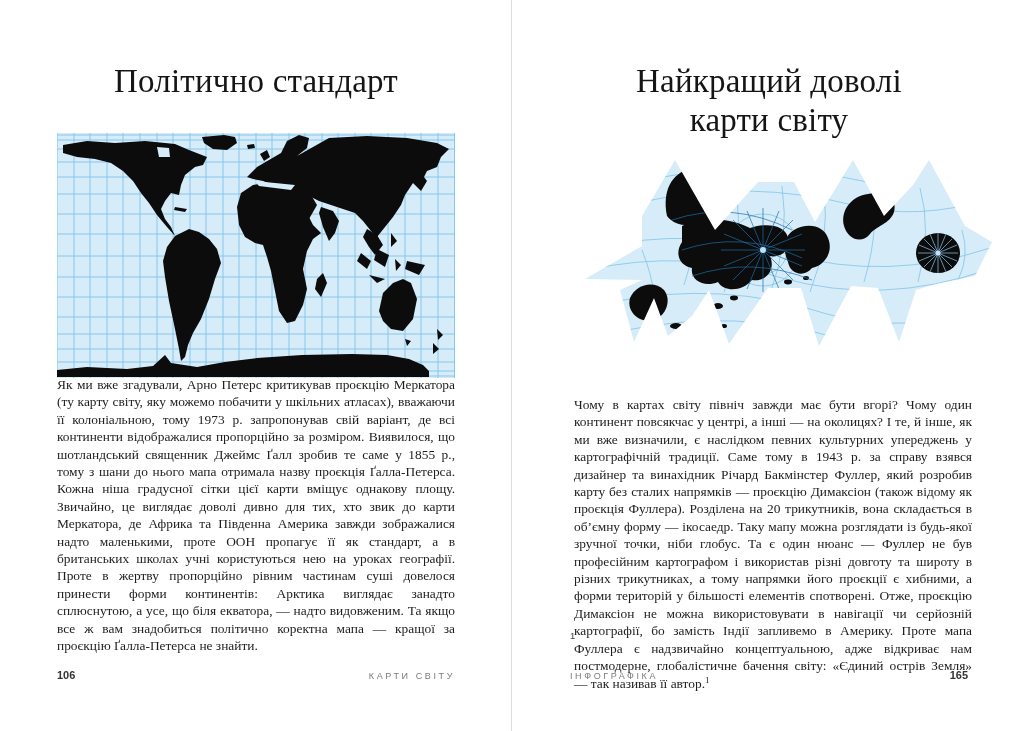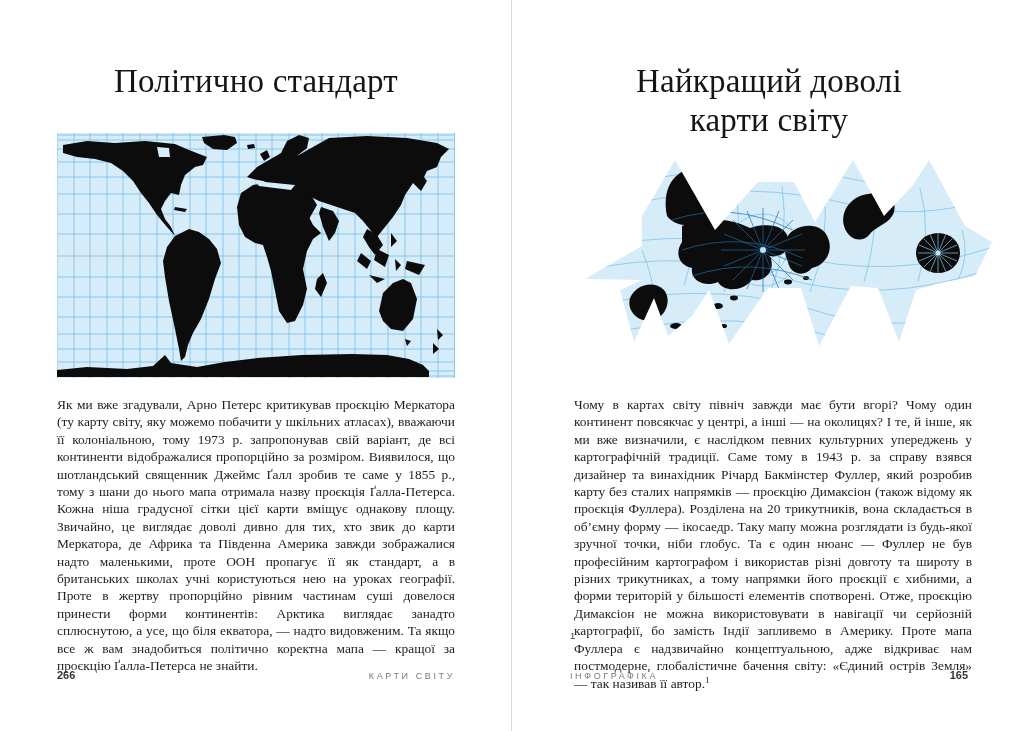--- a/index.html
+++ b/index.html
@@ -22,21 +22,21 @@
   #title-left{left:57px;top:40px;}
   #title-right{left:570px;top:40px;}
   figure{margin:0;padding:0;position:absolute;}
   #fig-left{left:57px;top:133px;width:398px;height:245px;}
   #fig-right{left:572px;top:130px;width:420px;height:228px;}
   figure svg{display:block;width:100%;height:100%;}
   .bodytext{
     position:absolute;width:398px;margin:0;
     font-size:13.4px;line-height:17.4px;text-align:justify;color:#1d1d1d;
   }
-  #body-left{left:57px;top:396px;}
+  #body-left{left:57px;top:376px;}
   #body-right{left:574px;top:396px;}
   .bodytext sup{font-size:9px;line-height:0;vertical-align:super;}
   .footnote{
     position:absolute;left:570px;top:630px;width:398px;
     font-family:"Liberation Sans", sans-serif;font-size:9.5px;color:#3e3e3e;
     display:flex;gap:11px;line-height:12px;
   }
   .pagefooter{
     position:absolute;top:669px;width:398px;
     display:flex;justify-content:space-between;align-items:baseline;
@@ -93,21 +93,21 @@
     <g style="fill:var(--ocean,#d7ecf9)">
       <path d="M100,14 L112,15 L113,24 L102,24 Z"></path>
       <path d="M198,48 L238,52 L234,57 L202,53 Z"></path>
     </g>
   </svg>
 </figure>
 
 <p class="bodytext" id="body-left">Як ми вже згадували, Арно Петерс критикував проєкцію Меркатора (ту карту світу, яку можемо побачити у шкільних атласах), вважаючи її колоніальною, тому 1973 р. запропонував свій варіант, де всі континенти відображалися пропорційно за розміром. Виявилося, що шотландський священник Джеймс Ґалл зробив те саме у 1855 р., тому з шани до нього мапа отримала назву проєкція Ґалла-Петерса. Кожна ніша градусної сітки цієї карти вміщує однакову площу. Звичайно, це виглядає доволі дивно для тих, хто звик до карти Меркатора, де Африка та Південна Америка завжди зображалися надто маленькими, проте ООН пропагує її як стандарт, а в британських школах учні користуються нею на уроках географії. Проте в жертву пропорційно рівним частинам суші довелося принести форми континентів: Арктика виглядає занадто сплюснутою, а усе, що біля екватора, — надто видовженим. Та якщо все ж вам знадобиться політично коректна мапа — кращої за проєкцію Ґалла-Петерса не знайти.</p>
 
 <div class="pagefooter" id="footer-left">
-  <span class="pagenum">266</span>
+  <span class="pagenum">106</span>
   <span class="runhead">КАРТИ СВІТУ</span>
 </div>
 
 <h1 class="title" id="title-right">
   <span class="tl">Найкращий доволі</span>
   <span class="tl">карти світу</span>
 </h1>
 
 <figure id="fig-right" aria-label="dymaxion-fuller-projection-world-map">
   <svg viewBox="0 0 420 228" preserveAspectRatio="none">

